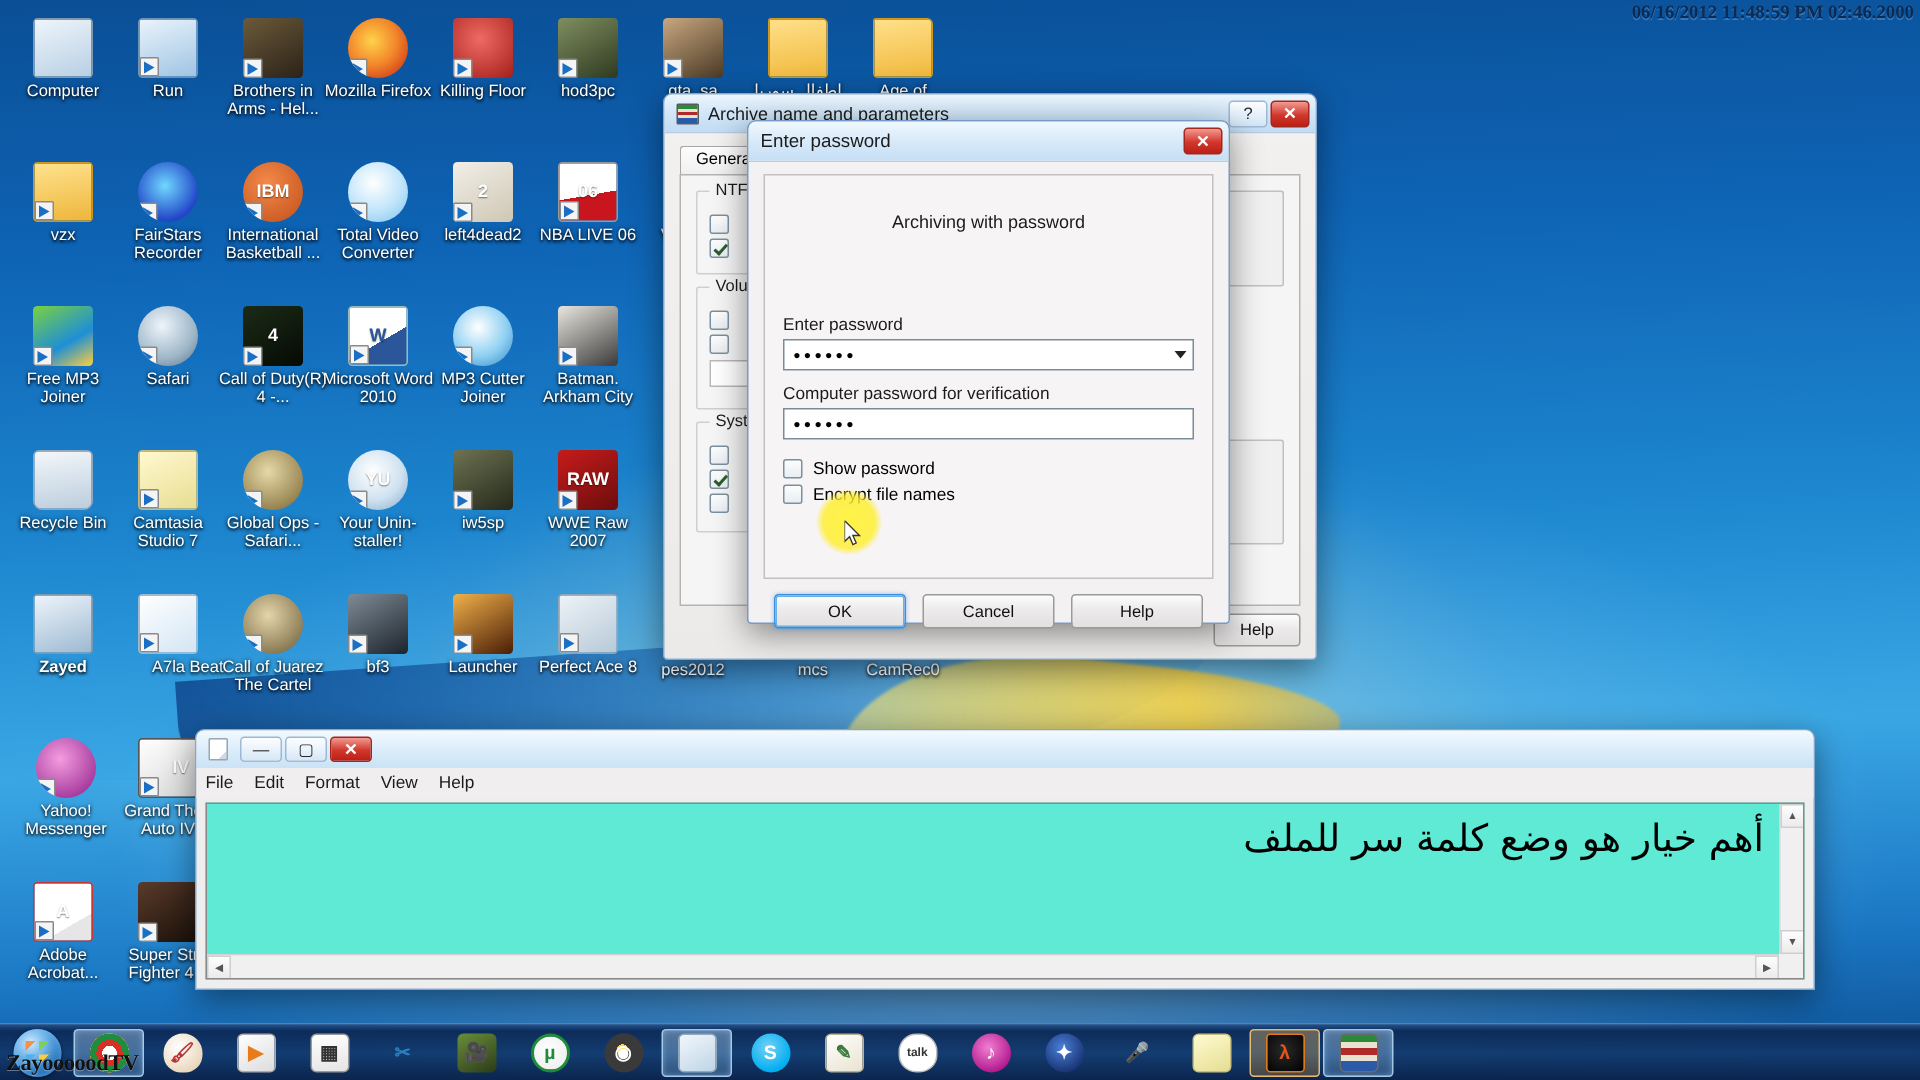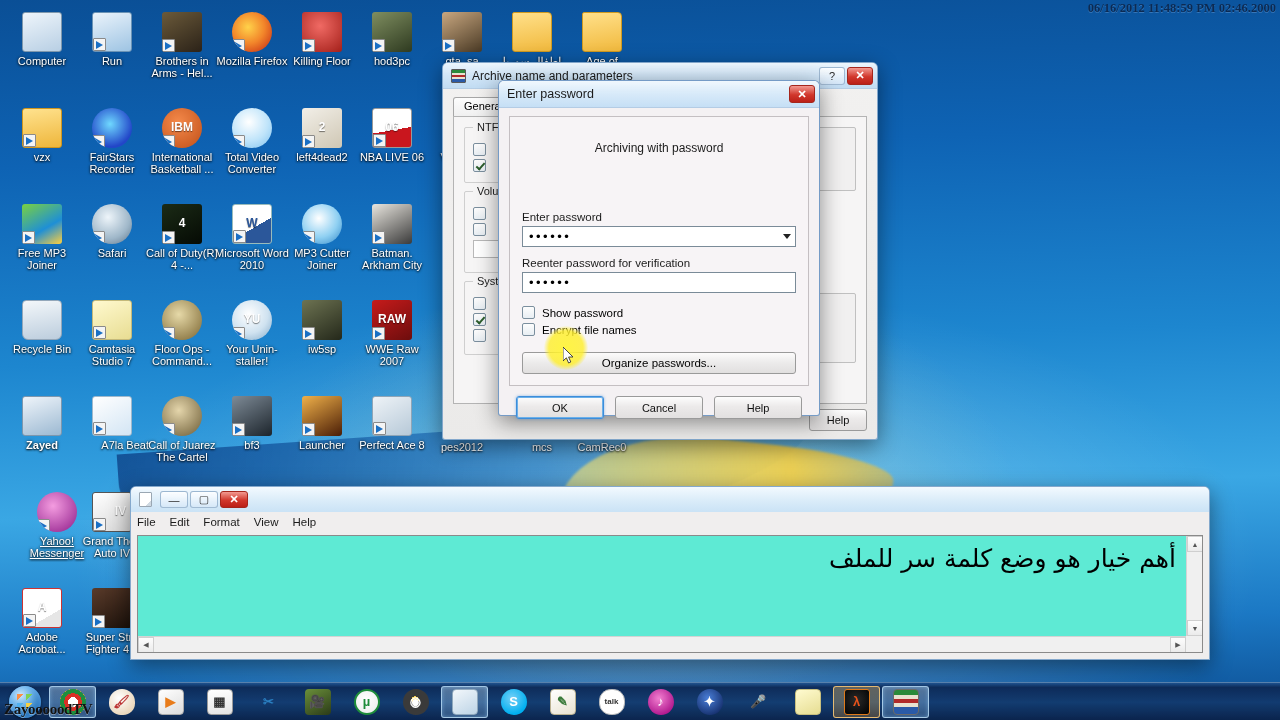--- a/index.html
+++ b/index.html
@@ -579,21 +579,21 @@
       <div class="icon-cell" style="left: 75px; top: 300px;">
         <div class="icon-glyph" style="background:linear-gradient(155deg,#fff9cf,#e8dd92);border:1px solid #c4b97a;">
           <span class="shortcut-arrow"></span>
         </div>
         <span class="icon-label">Camtasia Studio 7</span>
       </div>
       <div class="icon-cell" style="left: 145px; top: 300px;">
         <div class="icon-glyph" style="background:radial-gradient(circle at 42% 36%,#e6d9a8,#7a6430);border-radius:50%;">
           <span class="shortcut-arrow"></span>
         </div>
-        <span class="icon-label">Floor Ops - Command...</span>
+        <span class="icon-label">Global Ops - Safari...</span>
       </div>
       <div class="icon-cell" style="left: 215px; top: 300px;">
         <div class="icon-glyph" style="background:radial-gradient(circle at 42% 36%,#ffffff,#cfe2f0 55%,#7fa8c8);border-radius:50%;">
           <span style="font-size: 12px; text-shadow: rgba(0, 0, 0, 0.5) 0px 1px 1px; color: rgb(255, 255, 255);">YU</span>
           <span class="shortcut-arrow"></span>
         </div>
         <span class="icon-label">Your Unin-staller!</span>
       </div>
       <div class="icon-cell" style="left: 285px; top: 300px;">
         <div class="icon-glyph" style="background:linear-gradient(150deg,#6d7352,#24281a);">
@@ -635,21 +635,21 @@
           <span class="shortcut-arrow"></span>
         </div>
         <span class="icon-label">Launcher</span>
       </div>
       <div class="icon-cell" style="left: 355px; top: 396px;">
         <div class="icon-glyph" style="background:linear-gradient(150deg,#eef3f7,#b7c9d8);border:1px solid #8fa5b7;">
           <span class="shortcut-arrow"></span>
         </div>
         <span class="icon-label">Perfect Ace 8</span>
       </div>
-      <div class="icon-cell" style="left: 20px; top: 492px; text-decoration: underline;">
+      <div class="icon-cell" style="left: 7px; top: 492px;">
         <div class="icon-glyph" style="background:radial-gradient(circle at 40% 35%,#f49ce0,#8d1b88);border-radius:50%;">
           <span class="shortcut-arrow"></span>
         </div>
         <span class="icon-label">Yahoo! Messenger</span>
       </div>
       <div class="icon-cell" style="left: 75px; top: 492px;">
         <div class="icon-glyph" style="background:linear-gradient(150deg,#ffffff,#d8d8d8);border:1px solid #555;padding-left:17px;">
           <span style="font-size: 12px; text-shadow: rgba(0, 0, 0, 0.5) 0px 1px 1px; color: rgb(255, 255, 255);">IV</span>
           <span class="shortcut-arrow"></span>
         </div>
@@ -748,35 +748,34 @@
     <div class="pw-body">
       <div class="pw-inner">
         <div class="pw-heading">Archiving with password</div>
 
         <div class="fld-label">Enter password</div>
         <div class="combo">
           <span class="val">••••••</span>
           <span class="combo-arrow"></span>
         </div>
 
-        <div class="fld-label">Reenter password for verification</div>
+        <div class="fld-label">Computer password for verification</div>
         <div class="txtfield">
           <span>••••••</span>
         </div>
 
         <div class="pw-cb">
           <span class="cbox"></span>
           <span>Show password</span>
         </div>
         <div class="pw-cb">
           <span class="cbox"></span>
           <span>Encrypt file names</span>
         </div>
 
-        <div class="org-btn">Organize passwords...</div>
       </div>
 
       <div class="pw-btnrow">
         <div class="btn focused">OK</div>
         <div class="btn">Cancel</div>
         <div class="btn">Help</div>
       </div>
     </div>
   </div>
 

